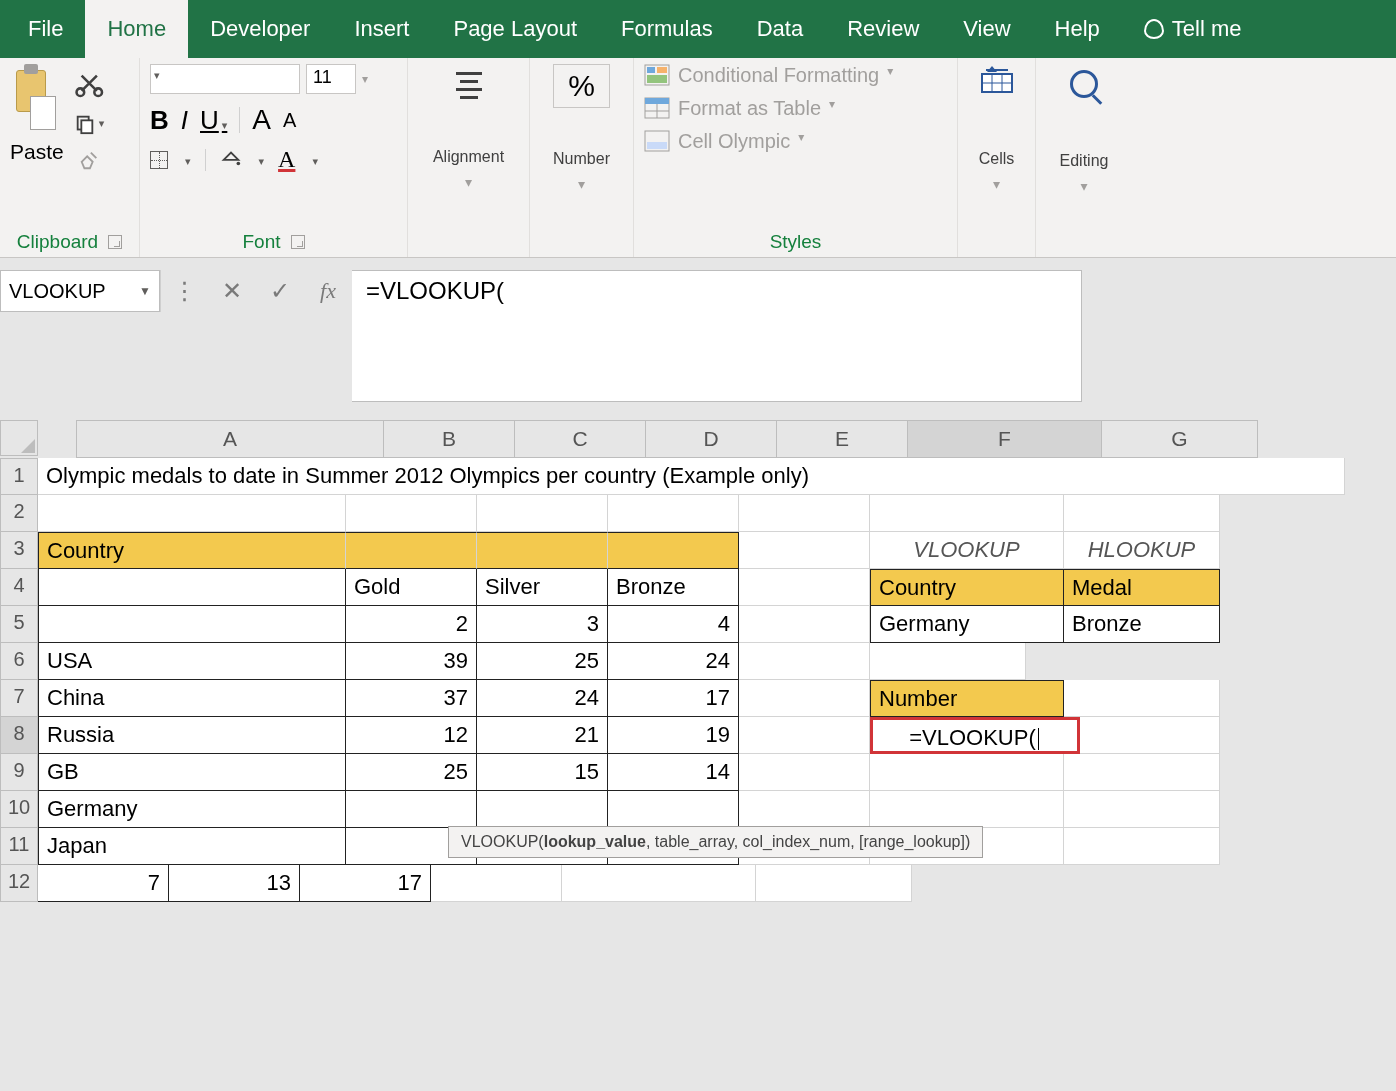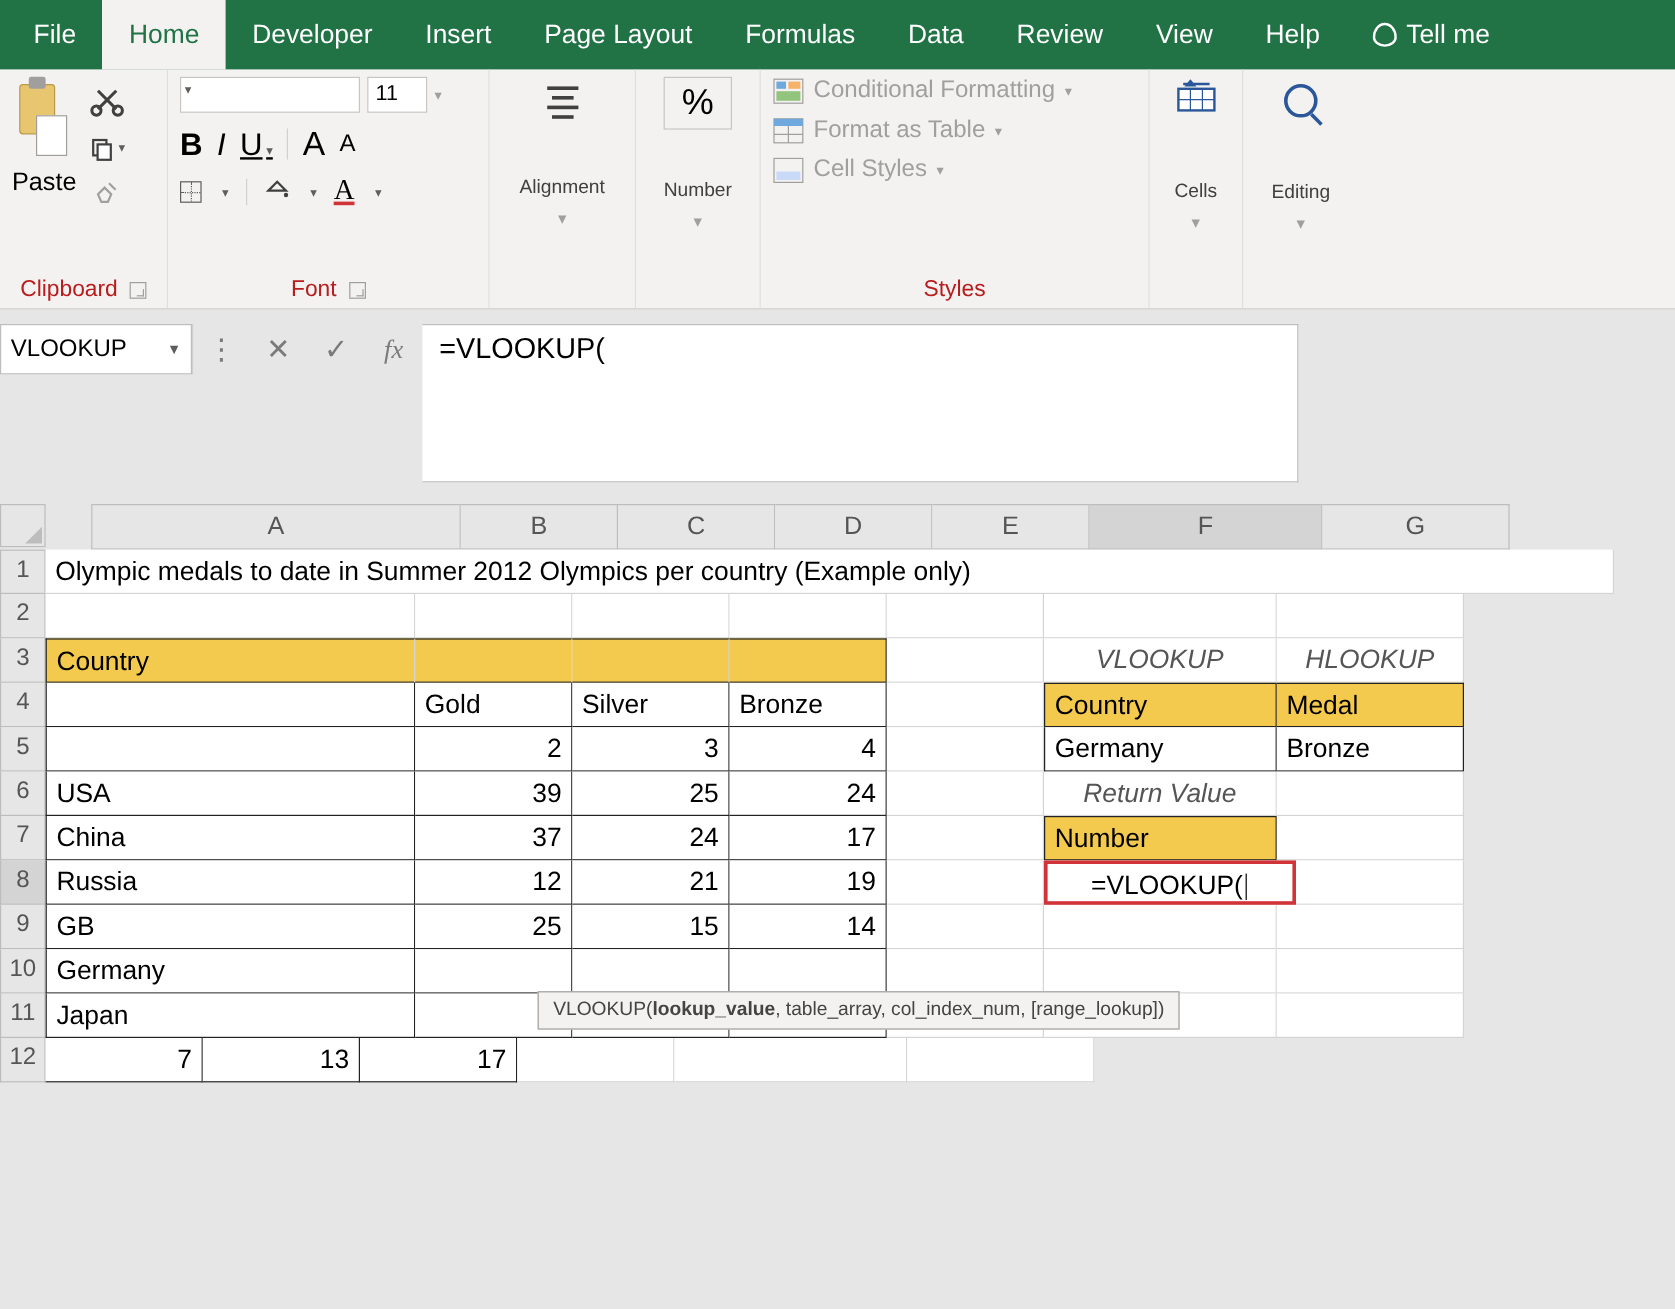--- a/index.html
+++ b/index.html
@@ -8,21 +8,21 @@
 
 .tabs { display: flex; background: #217346; color: #fff; height: 58px; align-items: center; padding-left: 6px; font-size: 22px; }
 .tab { padding: 16px 22px; cursor: pointer; }
 .tab.active { background: #f3f2f1; color: #217346; }
 .tabs .tellme { display: flex; align-items: center; gap: 8px; }
 .bulb { width: 20px; height: 20px; border: 2px solid #fff; border-radius: 50% 50% 50% 50% / 60% 60% 40% 40%; position: relative; }
 
 
 .ribbon { background: #f3f2f1; display: flex; height: 200px; border-bottom: 1px solid #c8c6c4; }
 .group { border-right: 1px solid #e1dfdd; padding: 6px 10px 4px 10px; display: flex; flex-direction: column; justify-content: space-between; }
-.group-label { text-align: right; color: #b91c1c; font-size: 19px; padding-top: 4px; display:flex; justify-content:center; gap:10px; align-items:center;}
+.group-label { text-align: right; color: #15803d; font-size: 19px; padding-top: 4px; display:flex; justify-content:center; gap:10px; align-items:center;}
 .group-top { display: flex; flex-direction: column; gap: 2px; flex:1; }
 .ico { display: inline-flex; align-items: center; justify-content: center; }
 .small-btn { padding:2px 4px; color:#323130; }
 .dd::after{content:"▾"; font-size:11px; color:#605e5c; margin-left:3px;}
 .grey{color:#a19f9d;}
 
 
 .clipboard-top{display:flex; gap:6px; align-items:flex-start;}
 .paste-big{display:flex;flex-direction:column;align-items:center;}
 .paste-icon{width:42px;height:48px;position:relative;}
@@ -41,21 +41,21 @@
 .border-ico::before{left:0;right:0;top:50%;height:1px;border-top:1px dotted #605e5c;background:none;}
 .border-ico::after{top:0;bottom:0;left:50%;width:1px;border-left:1px dotted #605e5c;background:none;}
 .underA{text-decoration:underline;text-decoration-color:#d13438;text-decoration-thickness:3px;}
 
 
 .biglabel{font-size:16px;color:#404040;text-align:center;}
 .align-icon{width:42px;height:42px;display:flex;flex-direction:column;gap:5px;justify-content:center;align-items:center;border:0;}
 .align-icon span{display:block;height:3px;background:#404040;}
 .pct{font-size:30px;font-weight:400;border:1px solid #c8c6c4;padding:4px 14px;}
 .styles-col{display:flex;flex-direction:column;gap:10px;font-size:20px;color:#a19f9d;}
-.styles-col .row{display:flex;align-items:center;gap:8px;}
+.styles-col .row{display:flex;gap:8px;}
 .st-ic{width:26px;height:22px;}
 .find-ic{width:28px;height:28px;border:3px solid #2b579a;border-radius:50%;position:relative;}
 .find-ic::after{content:"";position:absolute;width:12px;height:3px;background:#2b579a;bottom:-6px;right:-8px;transform:rotate(45deg);}
 
 
 .launcher{width:14px;height:14px;border:1px solid #a19f9d;position:relative;}
 .launcher::after{content:"";position:absolute;right:1px;bottom:1px;width:5px;height:5px;border-right:1px solid #a19f9d;border-bottom:1px solid #a19f9d;}
 
 
 .fbar-wrap{background:#e6e6e6;padding:12px 0 0 0;}
@@ -243,21 +243,21 @@
             <line x1="13" y1="7" x2="13" y2="21" stroke="#a19f9d"></line>
           </svg>
         <span>Format as Table</span>
           <span class="grey" style="font-size:12px">▾</span>
       </div>
       <div class="row">
         <svg class="st-ic" viewBox="0 0 26 22">
             <rect x="1" y="1" width="24" height="20" fill="none" stroke="#a19f9d"></rect>
             <rect x="3" y="12" width="20" height="7" fill="#c9daf8"></rect>
           </svg>
-        <span>Cell Styles</span>
+        <span>Cell Olympic</span>
           <span class="grey" style="font-size:12px">▾</span>
       </div>
     </div>
     <div class="group-label">
         <span>Styles</span>
       </div>
   </div>
 
   <div class="group" style="width:78px;align-items:center">
     <div class="group-top" style="align-items:center">
@@ -368,21 +368,20 @@
       <div class="cell cG b-r b-b">Bronze</div>
     </div>
 
     <div class="row">
       <div class="rowhdr">6</div>
       <div class="cell cA b-l b-r b-b">USA</div>
       <div class="cell cB b-r b-b num">39</div>
       <div class="cell cC b-r b-b num">25</div>
       <div class="cell cD b-r b-b num">24</div>
       <div class="cell cE"></div>
-      <div class="cell cF ital">Return Value</div>
       <div class="cell cG"></div>
     </div>
 
     <div class="row">
       <div class="rowhdr">7</div>
       <div class="cell cA b-l b-r b-b">China</div>
       <div class="cell cB b-r b-b num">37</div>
       <div class="cell cC b-r b-b num">24</div>
       <div class="cell cD b-r b-b num">17</div>
       <div class="cell cE"></div>

